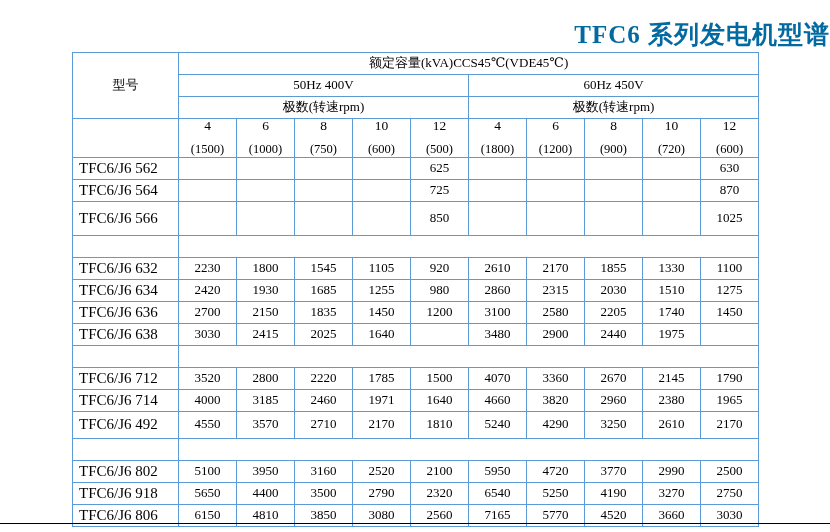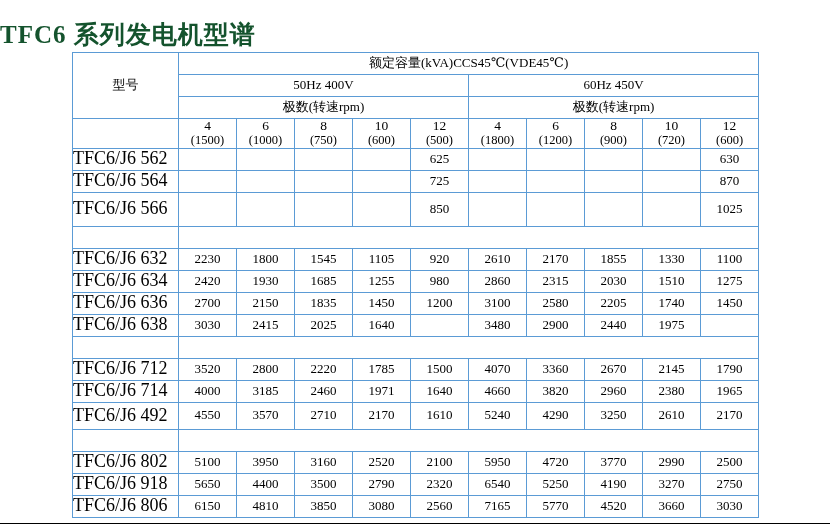--- a/index.html
+++ b/index.html
@@ -18,22 +18,22 @@
   #page {
     position: relative;
     width: 830px;
     height: 532px;
   }
   .title {
     position: absolute;
     top: 18px;
     left: 0;
     width: 830px;
-    text-align: left;
-    color: #14532d;
+    text-align: right;
+    color: #0369a1;
     font-size: 25px;
     font-weight: bold;
     letter-spacing: 1px;
     font-family: "Liberation Serif", "DejaVu Serif", serif;
   }
   table.spec {
     position: absolute;
     top: 52px;
     left: 72px;
     width: 686px;
@@ -48,42 +48,44 @@
     vertical-align: middle;
     font-weight: normal;
     color: #000;
     height: 21px;
     line-height: 1.1;
     font-size: 13px;
     font-family: "Liberation Serif", "DejaVu Serif", serif;
   }
   table.spec td.model {
     text-align: left;
+    padding-left: 6px;
     font-family: "Liberation Serif", "DejaVu Serif", serif;
-    font-size: 18px;
+    font-size: 15px;
     letter-spacing: 0px;
   }
   .hdr-model {
     font-size: 15px;
   }
   .hdr-cap {
     font-size: 13.5px;
     margin-left: 37px;
   }
   .hdr-freq {
     font-size: 14px;
   }
   .hdr-poles {
     font-size: 13.5px;
   }
   .pole-num {
     font-size: 13.5px;
   }
   .pole-rpm {
     font-size: 12.5px;
+    margin-top: 9px;
   }
   td.spacer {
     height: 9px;
     border-left: 1px solid #5b9bd5;
     border-right: 1px solid #5b9bd5;
     border-top: none;
     border-bottom: none;
   }
   td.spacer-firstcol {
     border-left: 1px solid #5b9bd5;
@@ -307,21 +309,21 @@
         <td class="val">2960</td>
         <td class="val">2380</td>
         <td class="val">1965</td>
       </tr>
       <tr style="height:27px">
         <td class="model">TFC6/J6 492</td>
         <td class="val">4550</td>
         <td class="val">3570</td>
         <td class="val">2710</td>
         <td class="val">2170</td>
-        <td class="val">1610</td>
+        <td class="val">1810</td>
         <td class="val">5240</td>
         <td class="val">4290</td>
         <td class="val">3250</td>
         <td class="val">2610</td>
         <td class="val">2170</td>
       </tr>
       <tr>
         <td class="spacer spacer-firstcol"></td>
         <td class="spacer" colspan="10"></td>
       </tr>

